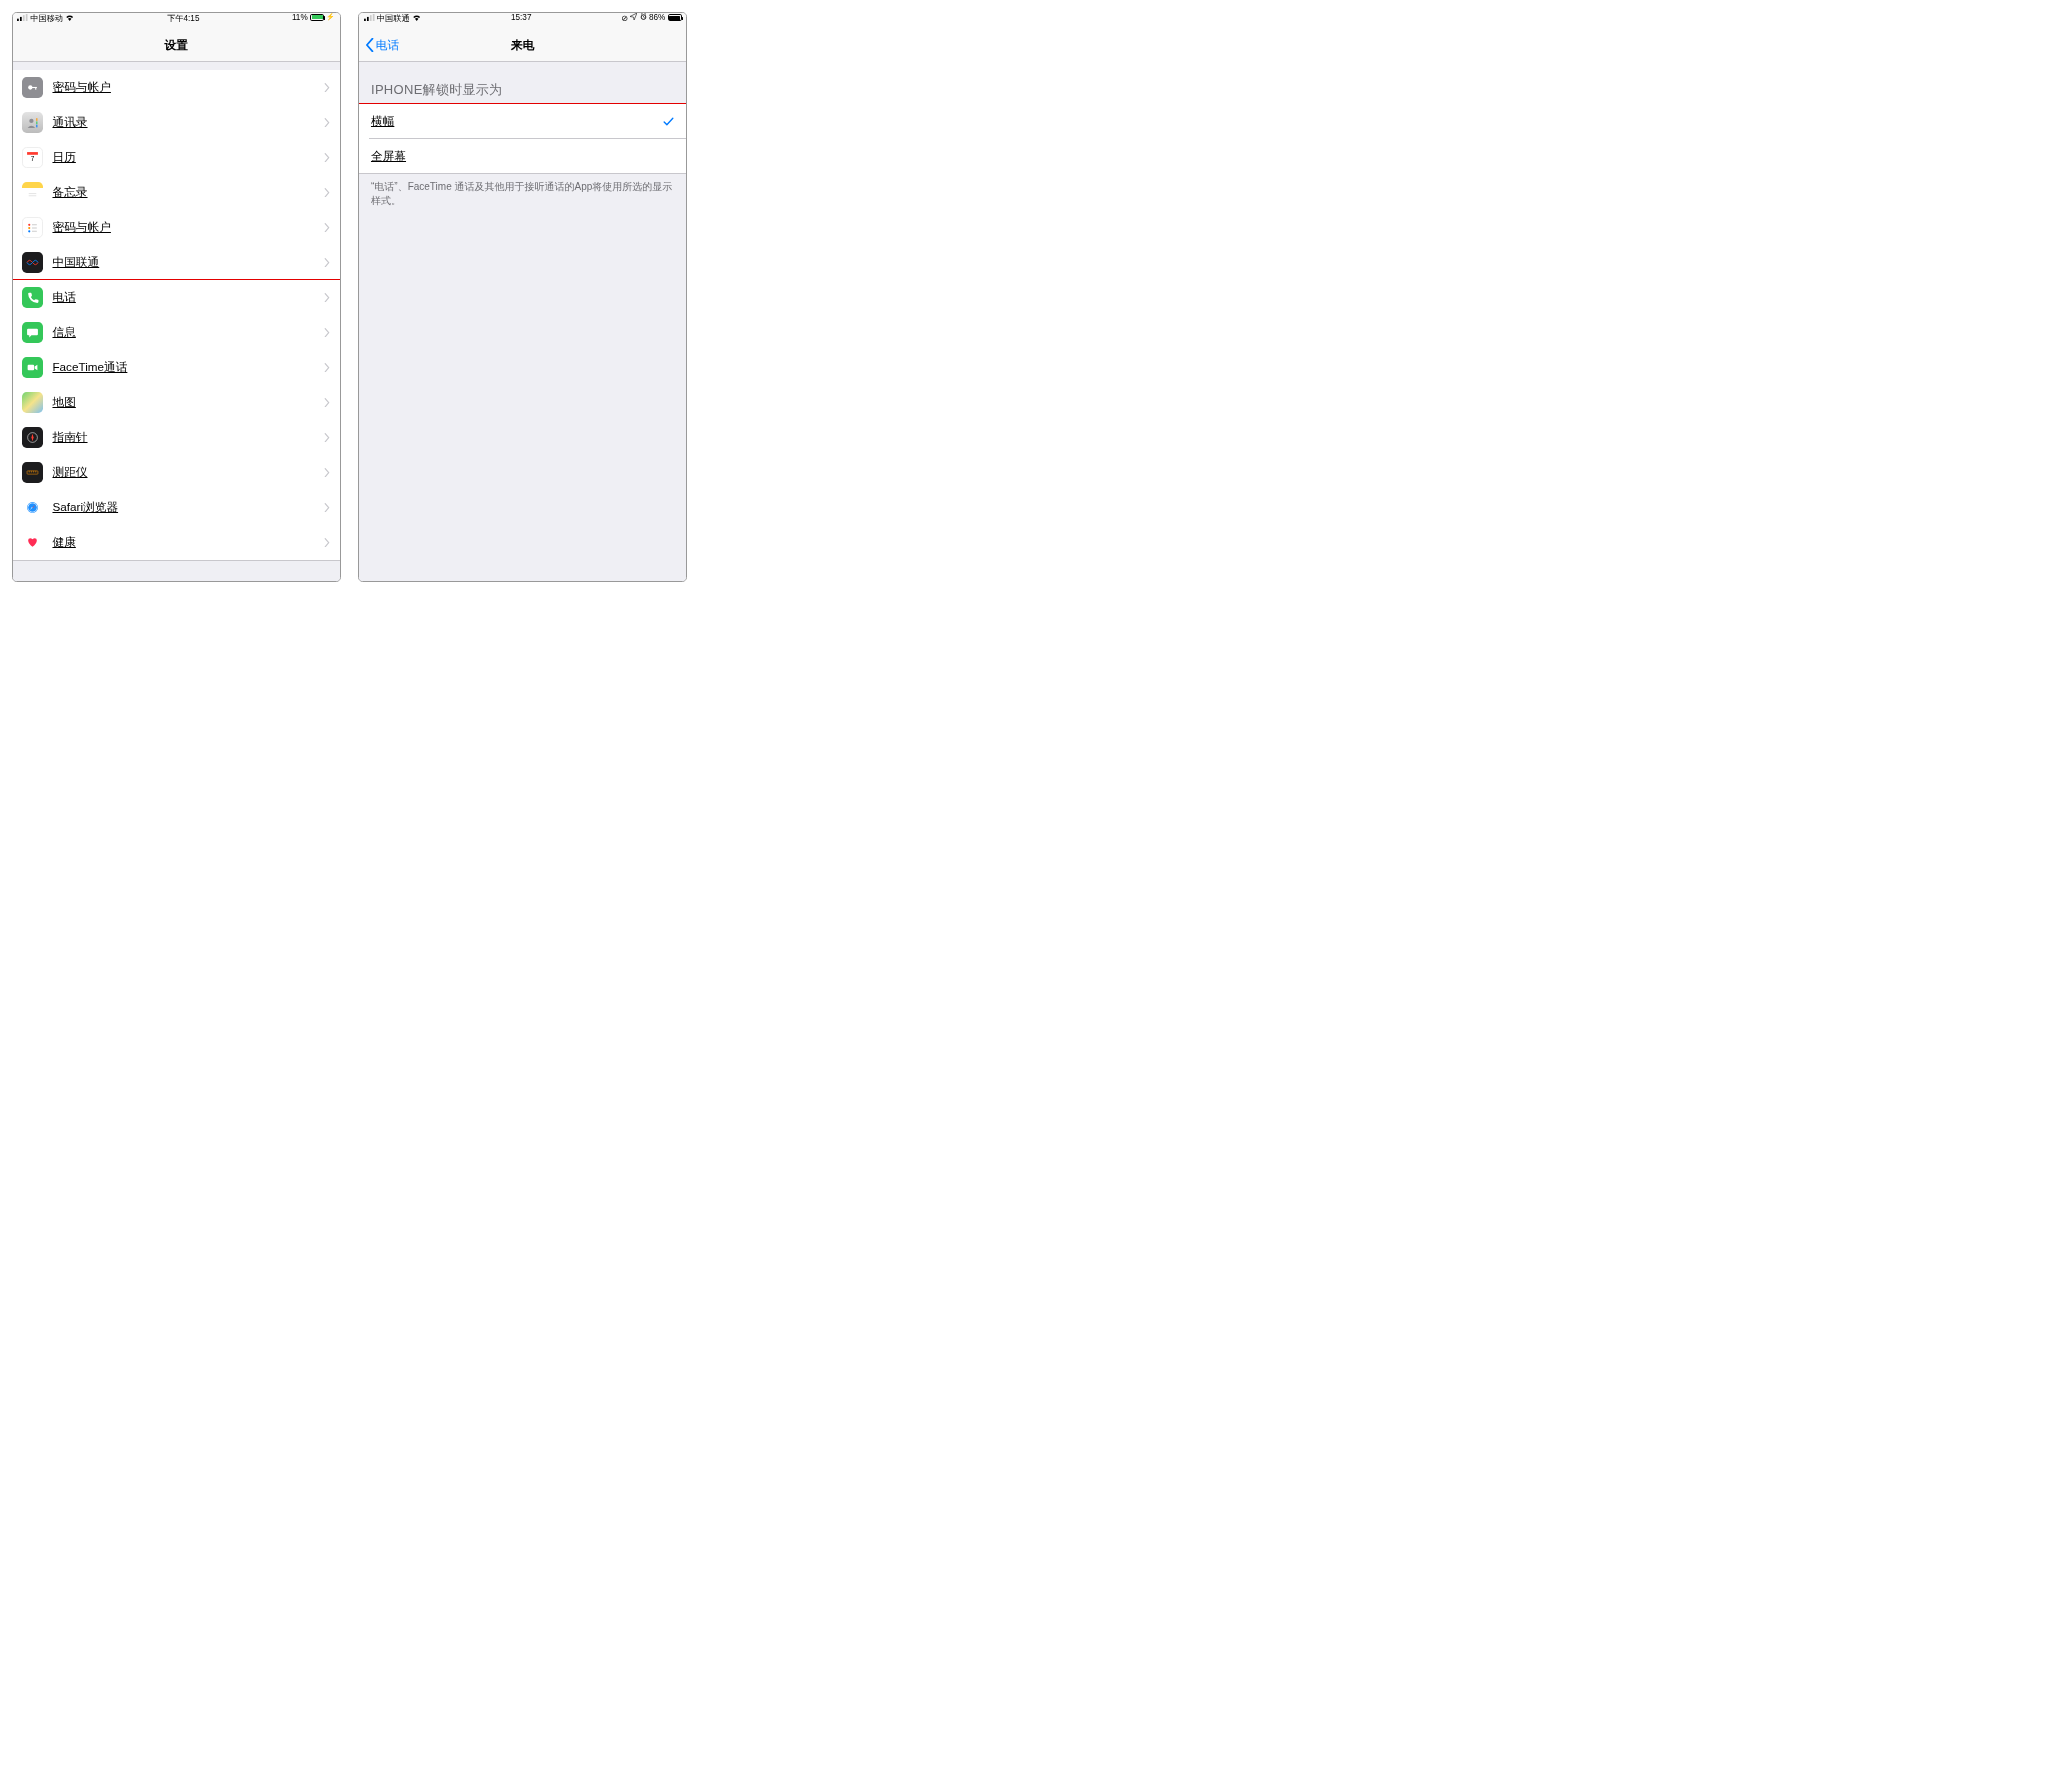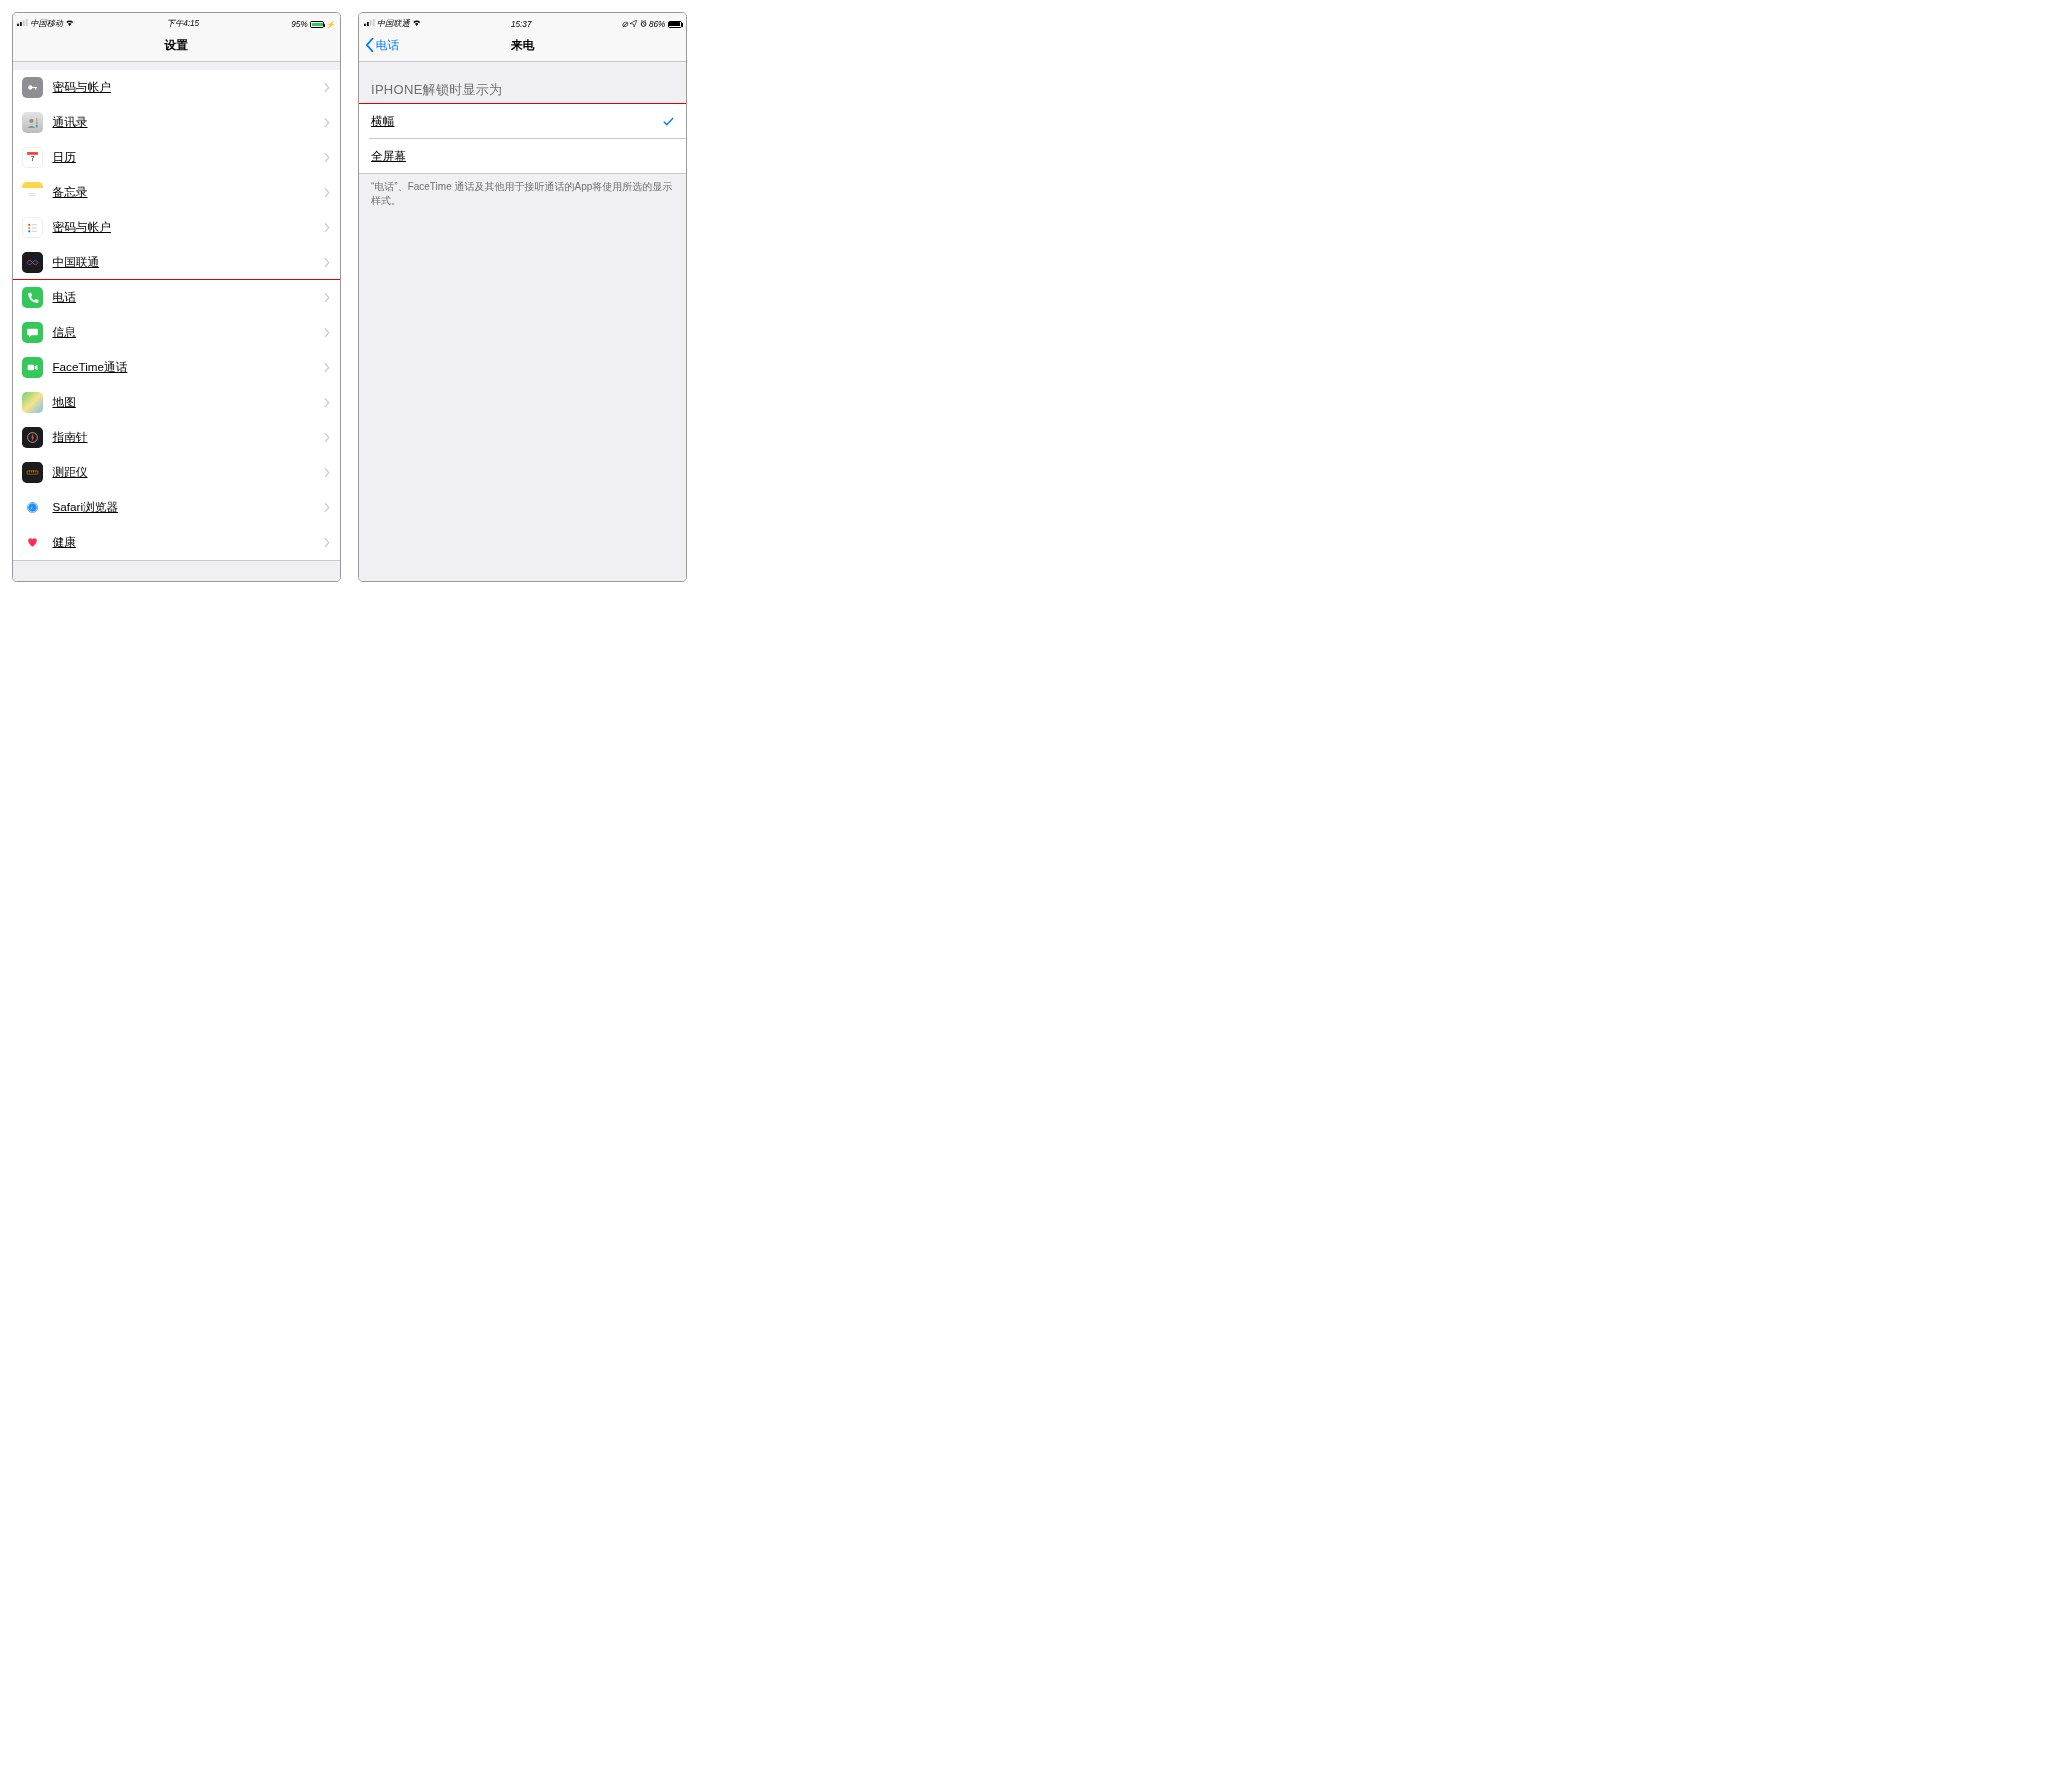--- a/index.html
+++ b/index.html
@@ -17,27 +17,26 @@
     border-radius: 4.7px;
     background: #efeff4;
     overflow: hidden;
     display: flex;
     flex-direction: column;
   }
   .status-bar {
     height: 16.4px;
     background: #f8f8f8;
     display: flex;
-    align-items: flex-end;
+    align-items: flex-start;
     justify-content: space-between;
     padding: 0 4.7px;
     font-size: 8.2px;
     font-weight: 500;
     color: #000;
-    font-style: italic;
   }
   .status-left, .status-right { display:flex; align-items:center; gap:2.3px; }
   .status-center { position:absolute; left:50%; transform:translateX(-50%); }
   .phone { position: relative; }
   .status-bar .status-center { position:static; transform:none; flex:1; text-align:center;}
   .nav-bar {
     height: 33px;
     background: #f8f8f8;
     border-bottom: 0.6px solid #c8c7cc;
     display:flex;
@@ -134,21 +133,21 @@
             <rect x="10" y="2" width="3" height="10" fill="#ccc"></rect>
             <rect x="15" y="0" width="3" height="12" fill="#ccc"></rect>
           </svg></span>
       <span>中国移动</span>
       <span><svg width="9.4" height="7" viewBox="0 0 16 12">
             <path d="M8 12 L5 8 Q8 6 11 8 Z M2 5 Q8 0 14 5 L12 7 Q8 3 4 7 Z" fill="#000"></path>
           </svg></span>
     </div>
     <div class="status-center">下午4:15</div>
     <div class="status-right">
-      <span>95%</span>
+      <span>11%</span>
       <span class="battery-outline">
           <span class="battery-fill green" style="width:95%"></span>
         </span>
       <span style="color:#34c759;font-size:7px;">⚡</span>
     </div>
   </div>
   <div class="nav-bar">
     <div class="nav-title">设置</div>
   </div>
   <div class="list-wrap">

